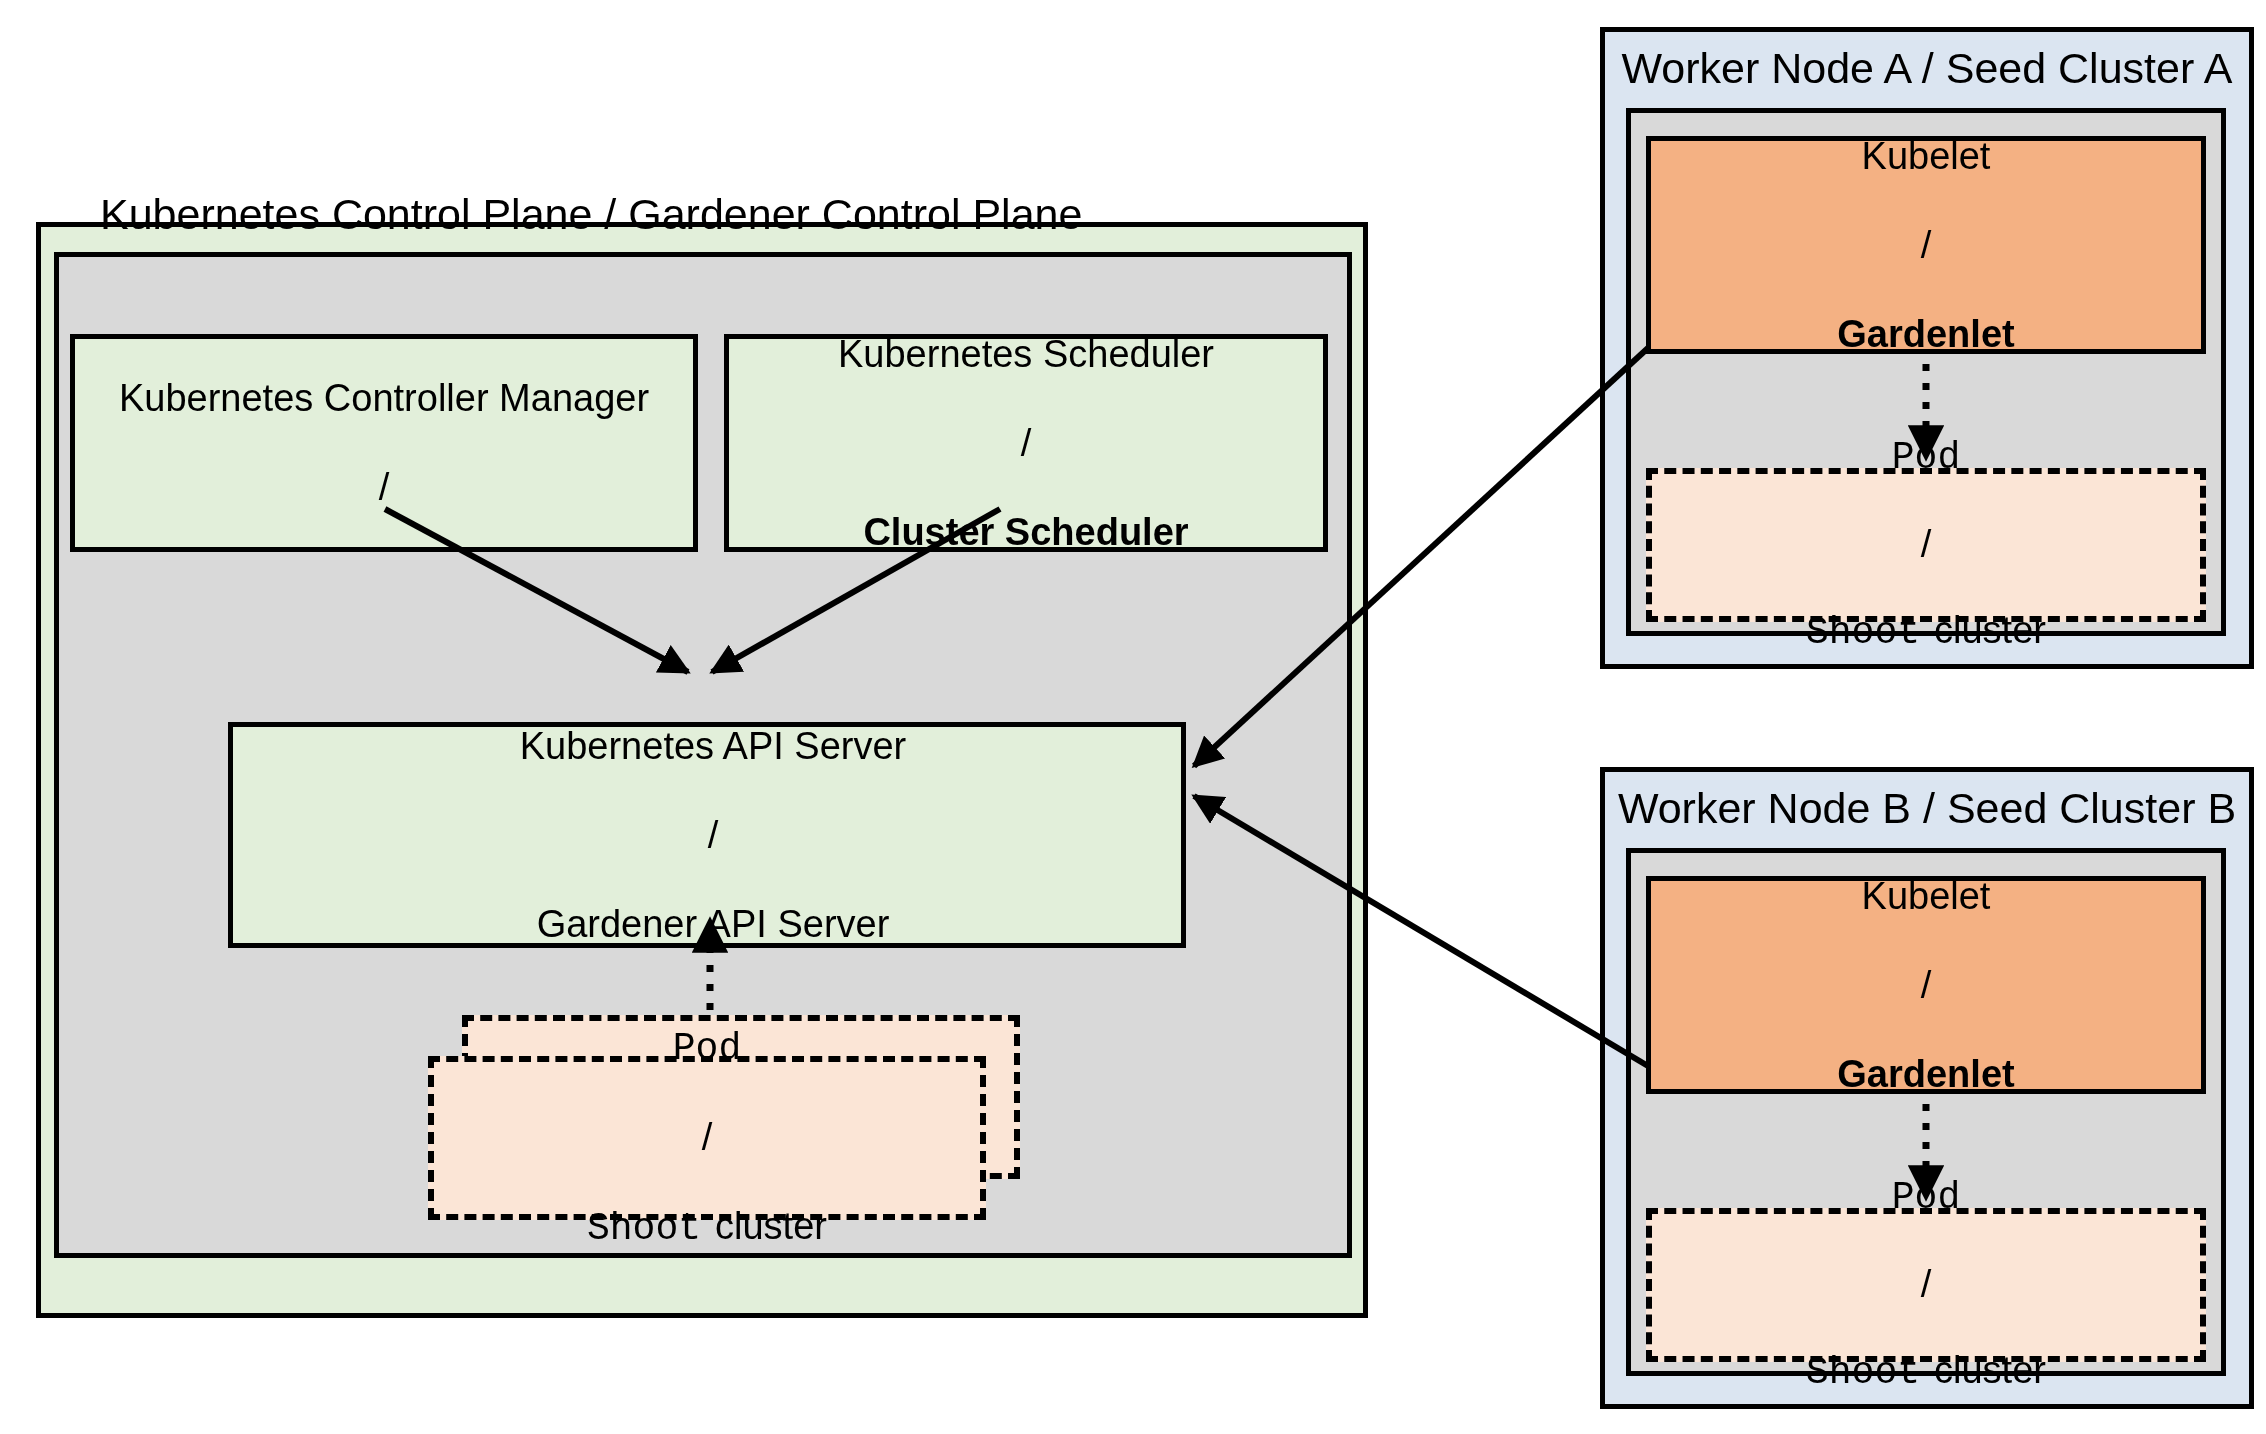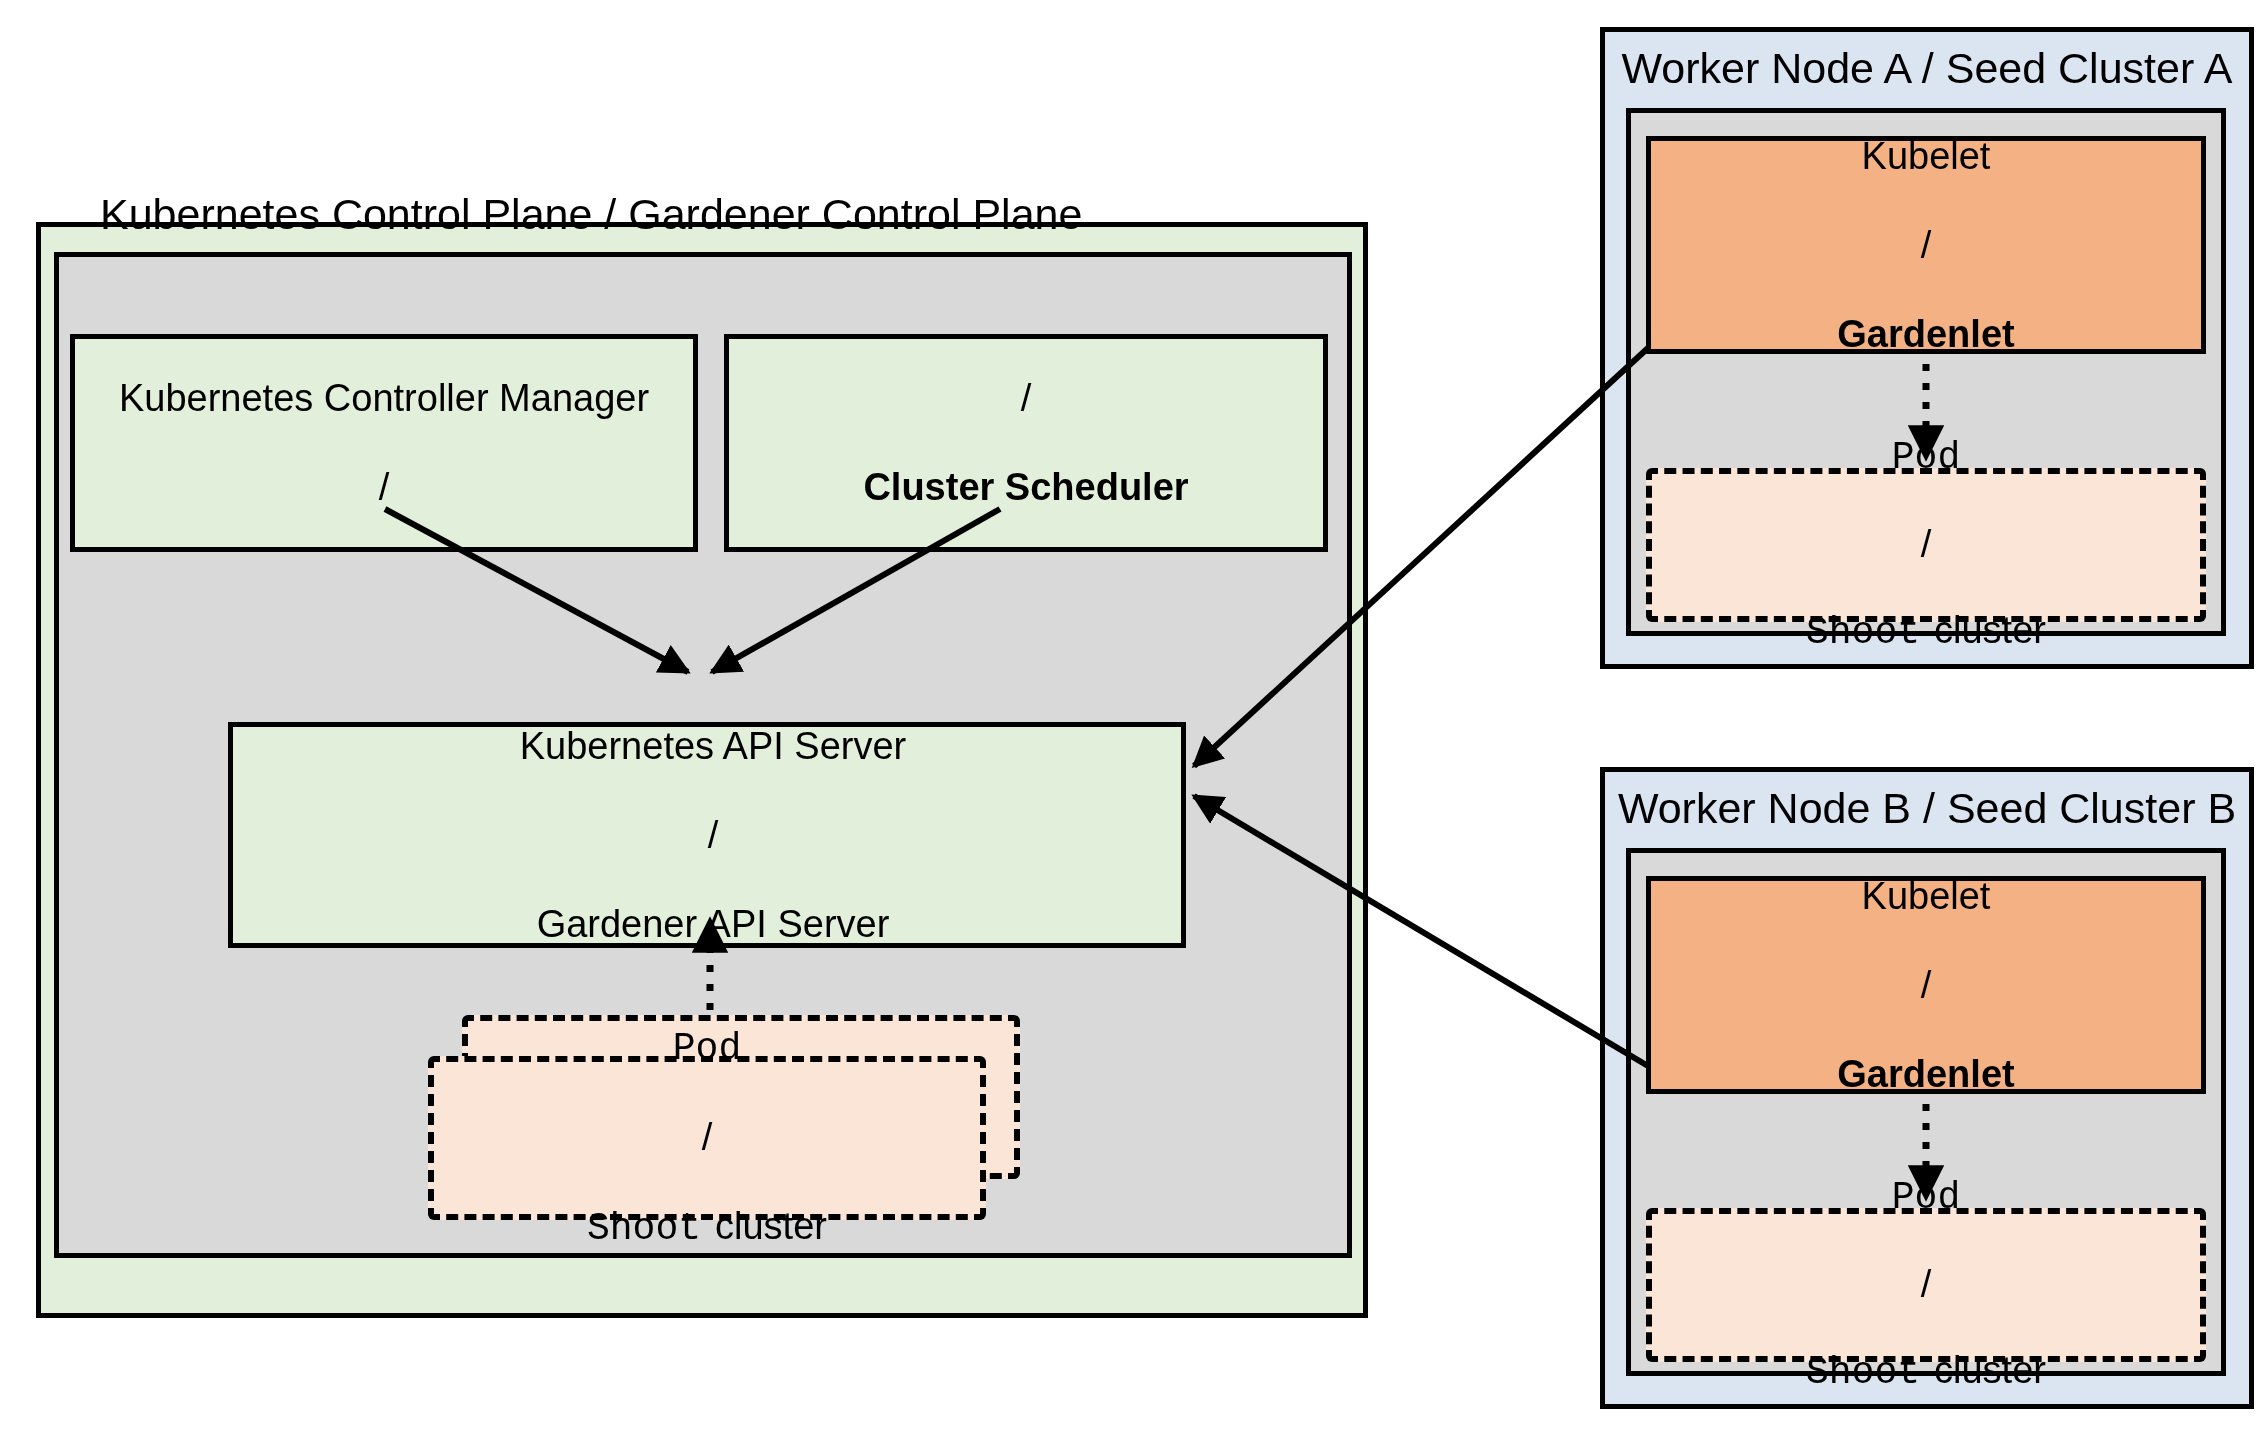--- a/index.html
+++ b/index.html
@@ -6,21 +6,21 @@
   .canvas{
     position:relative;width:2266px;height:1434px;background:#ffffff;
     font-family:"Liberation Sans",sans-serif;color:#000;overflow:hidden;
   }
   .box{position:absolute;box-sizing:border-box;border:5px solid var(--line,#000);}
   .dashed{border:6px dashed var(--line,#000);}
   .fill-green{background:var(--green,#e2efda);margin-top:44px;}
   .fill-gray{background:var(--gray,#d9d9d9);}
   .fill-blue{background:var(--blue,#dbe5f1);}
   .fill-orange{background:var(--orange,#f4b183);}
-  .fill-peach{background:var(--peach,#fbe5d6);border-radius:6px;}
+  .fill-peach{background:var(--peach,#fbe5d6);}
   .label{
     display:flex;flex-direction:column;align-items:center;justify-content:center;
     width:100%;height:100%;font-size:38px;line-height:49px;text-align:center;gap:40px;
   }
   .row{display:flex;flex-direction:row;align-items:baseline;gap:14px;}
   .mono{font-family:"Liberation Mono",monospace;}
   .bold{font-weight:bold;}
   .cp-title{position:absolute;left:52px;top:188px;font-size:43px;line-height:52px;white-space:nowrap;margin-left:48px;}
   .wn-title{position:absolute;width:654px;text-align:center;font-size:43px;line-height:52px;white-space:nowrap;}
   svg.arrows{position:absolute;left:0;top:0;pointer-events:none;}
@@ -37,20 +37,21 @@
 
   <div class="box fill-green" style="left:70px;top:290px;width:628px;height:218px;">
     <div class="label">
       <div>Kubernetes Controller Manager</div>
       <div>/</div>
     </div>
   </div>
 
   <div class="box fill-green" style="left:724px;top:290px;width:604px;height:218px;">
     <div class="label">
+      <div>Kubernetes Scheduler</div>
       <div>/</div>
       <div class="bold">Cluster Scheduler</div>
     </div>
   </div>
 
   <div class="box fill-green" style="left:228px;top:678px;width:958px;height:226px;padding-left:12px;">
     <div class="label">
       <div>Kubernetes API Server</div>
       <div>/</div>
       <div>Gardener API Server</div>

